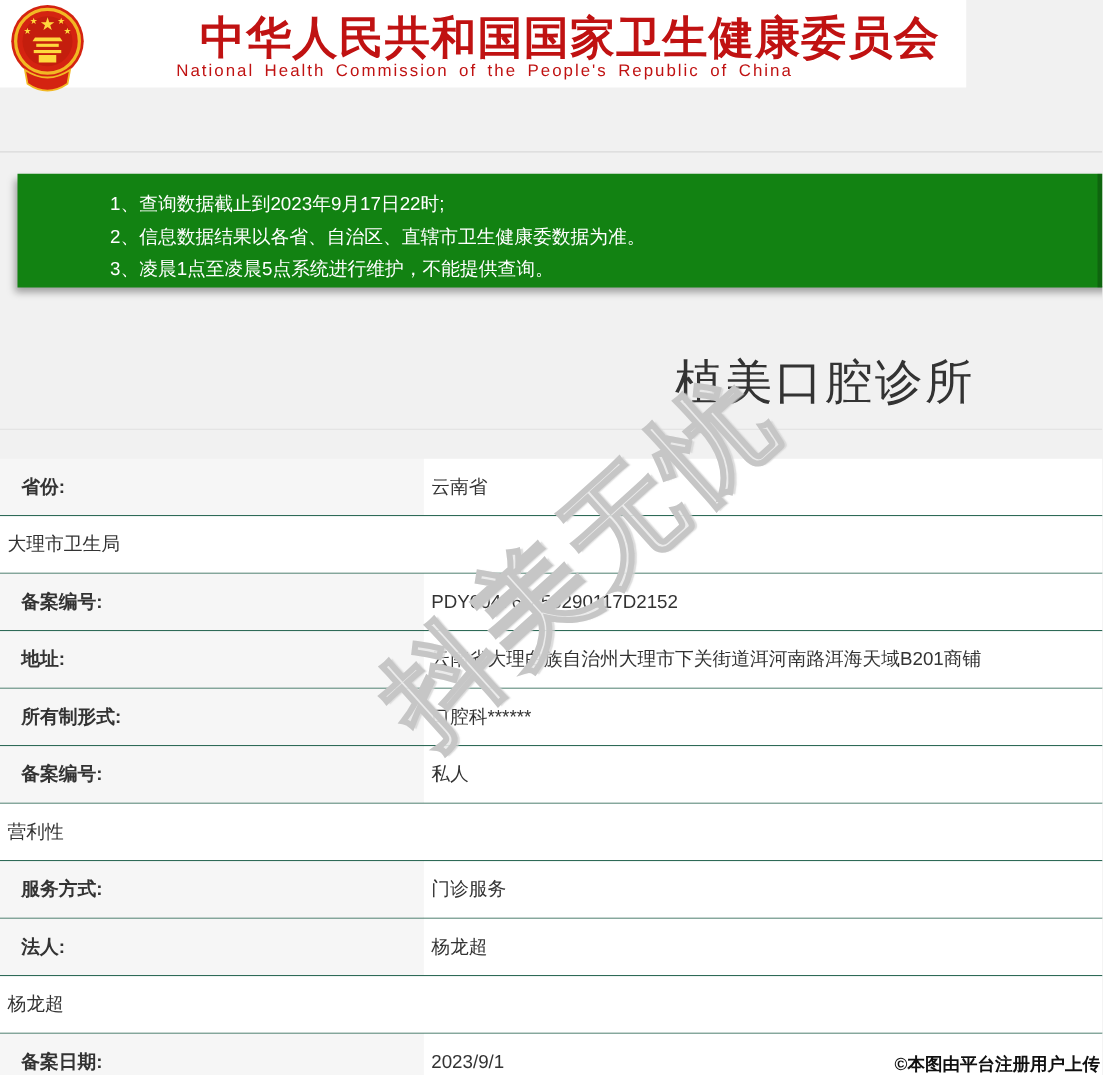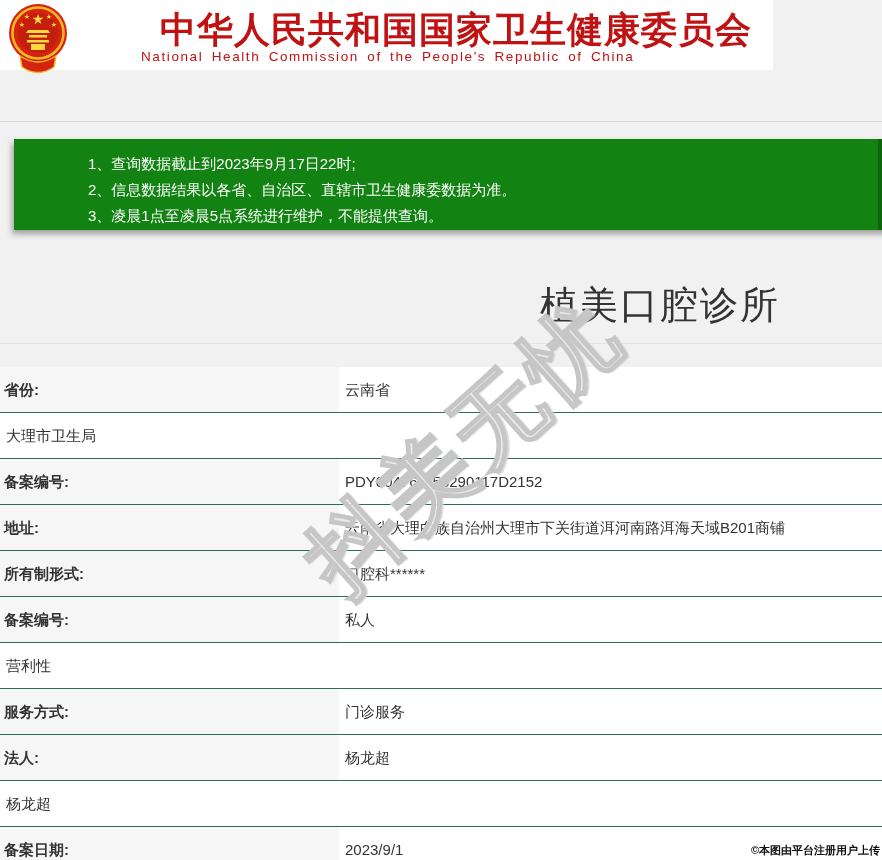--- a/index.html
+++ b/index.html
@@ -34,33 +34,33 @@
   
   .record-title{position:absolute;left:0;top:280px;width:1320px;text-align:center;
                 font-size:38px;color:#333333;letter-spacing:2px;}
 
   .divider-mid{position:absolute;left:0;top:343px;width:882px;height:1px;background:#e4e4e4;}
 
   
   .table{position:absolute;left:0;top:367px;width:1320px;z-index:1;}
   .row{display:flex;height:46px;border-bottom:1px solid var(--row-sep);}
   .cell{height:45px;line-height:45px;font-size:15px;color:#333333;white-space:nowrap;overflow:hidden;}
-  .cell.label{width:339px;background:var(--label-bg);padding-left:4px;font-weight:bold;}
+  .cell.label{width:339px;background:var(--label-bg);padding-left:17px;font-weight:bold;}
   .cell.value{flex:1;background:#ffffff;padding-left:6px;}
 
   
   .watermark{position:absolute;left:262px;top:385px;width:400px;height:96px;
              transform:rotate(-42deg);z-index:50;pointer-events:none;
              font-size:90px;font-weight:bold;letter-spacing:6px;white-space:nowrap;
              color:rgba(255,255,255,0.45);
              -webkit-text-stroke:2px #c6c6c6;
              text-shadow:2px 2px 1px rgba(210,210,210,0.8);}
 
   
-  .badge{position:absolute;right:2px;top:843px;font-size:11px;font-weight:bold;color:#101010;
+  .badge{position:absolute;right:2px;top:843px;font-size:14px;font-weight:bold;color:#101010;
          white-space:nowrap;z-index:60;
          text-shadow:-1px 0 #fff,1px 0 #fff,0 -1px #fff,0 1px #fff,1px 1px #fff,-1px -1px #fff;}
 </style>
 </head>
 <body>
 
 <div class="screen">
 
   <div class="header">
     <svg class="emblem" viewBox="0 0 60 76">

